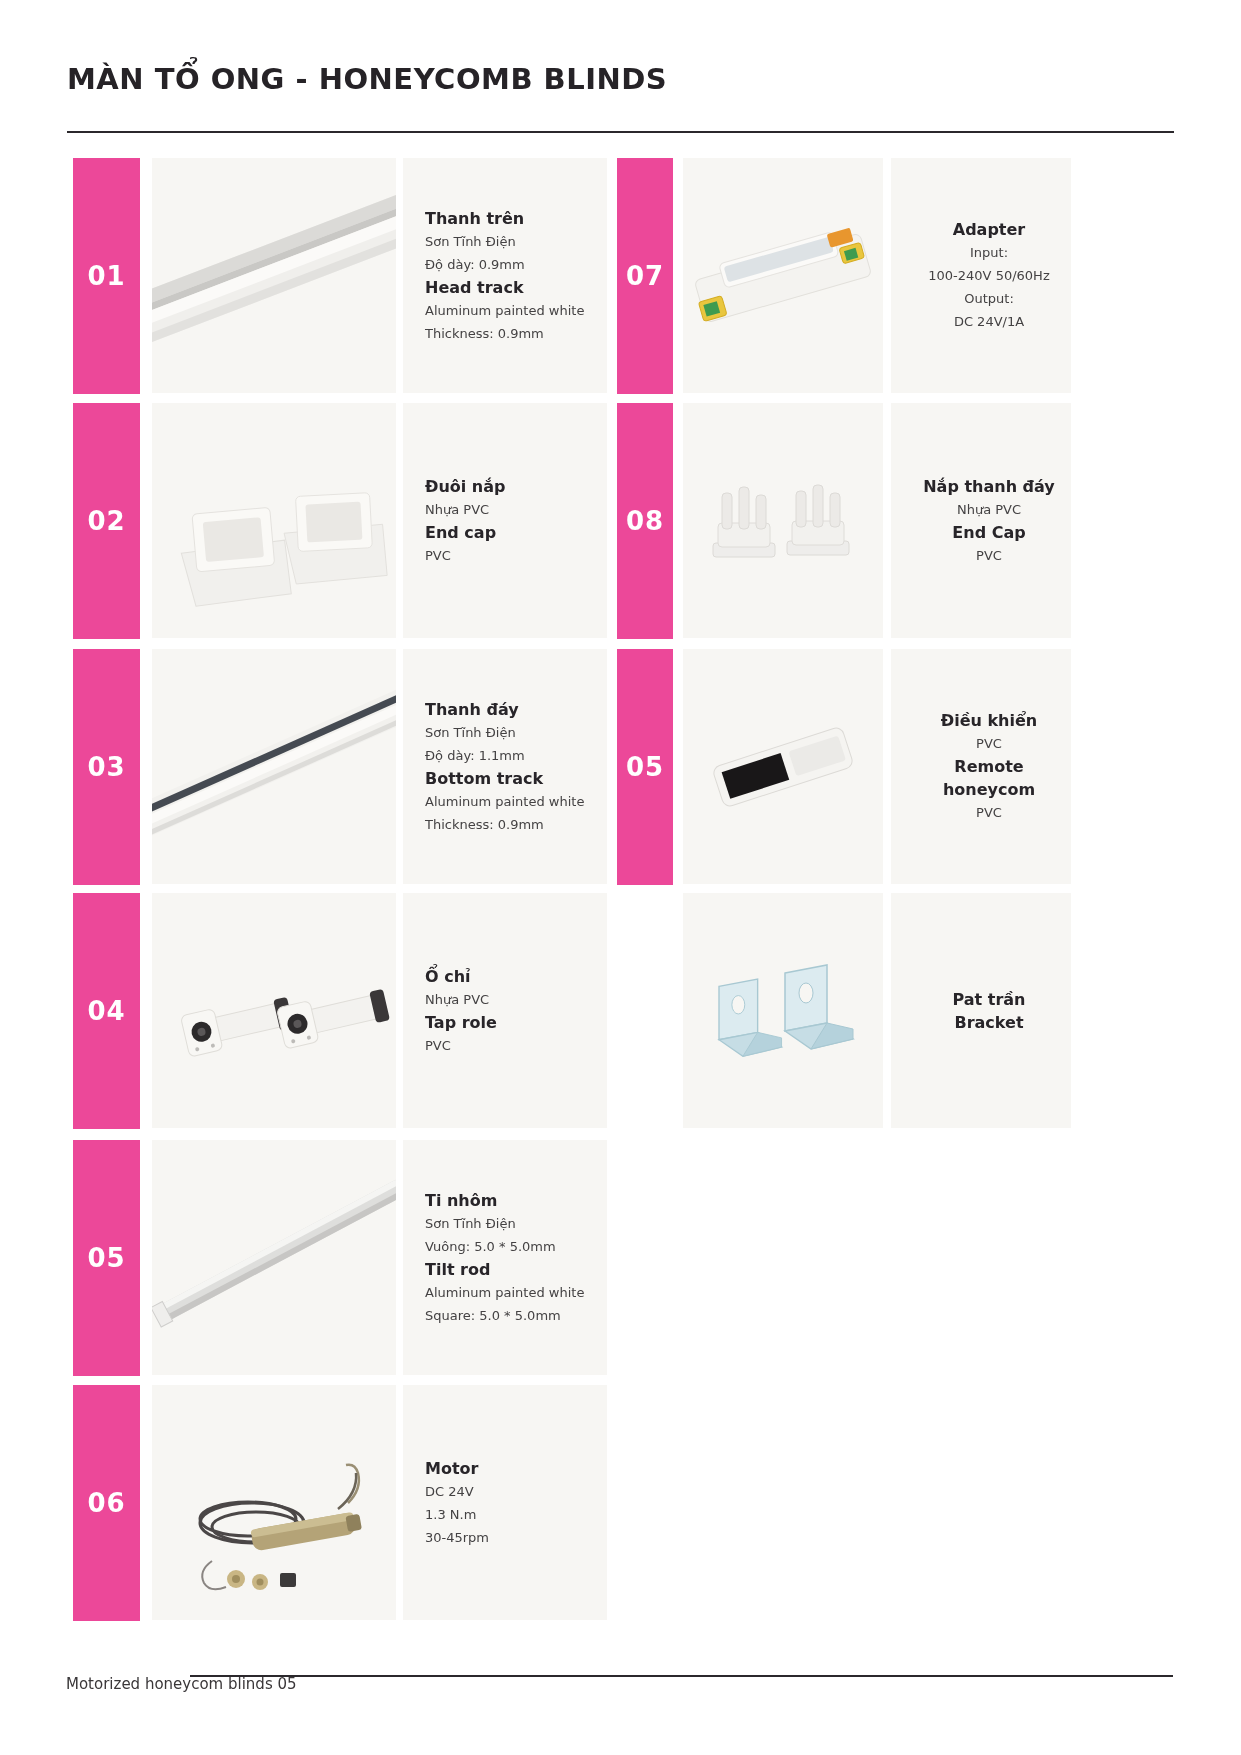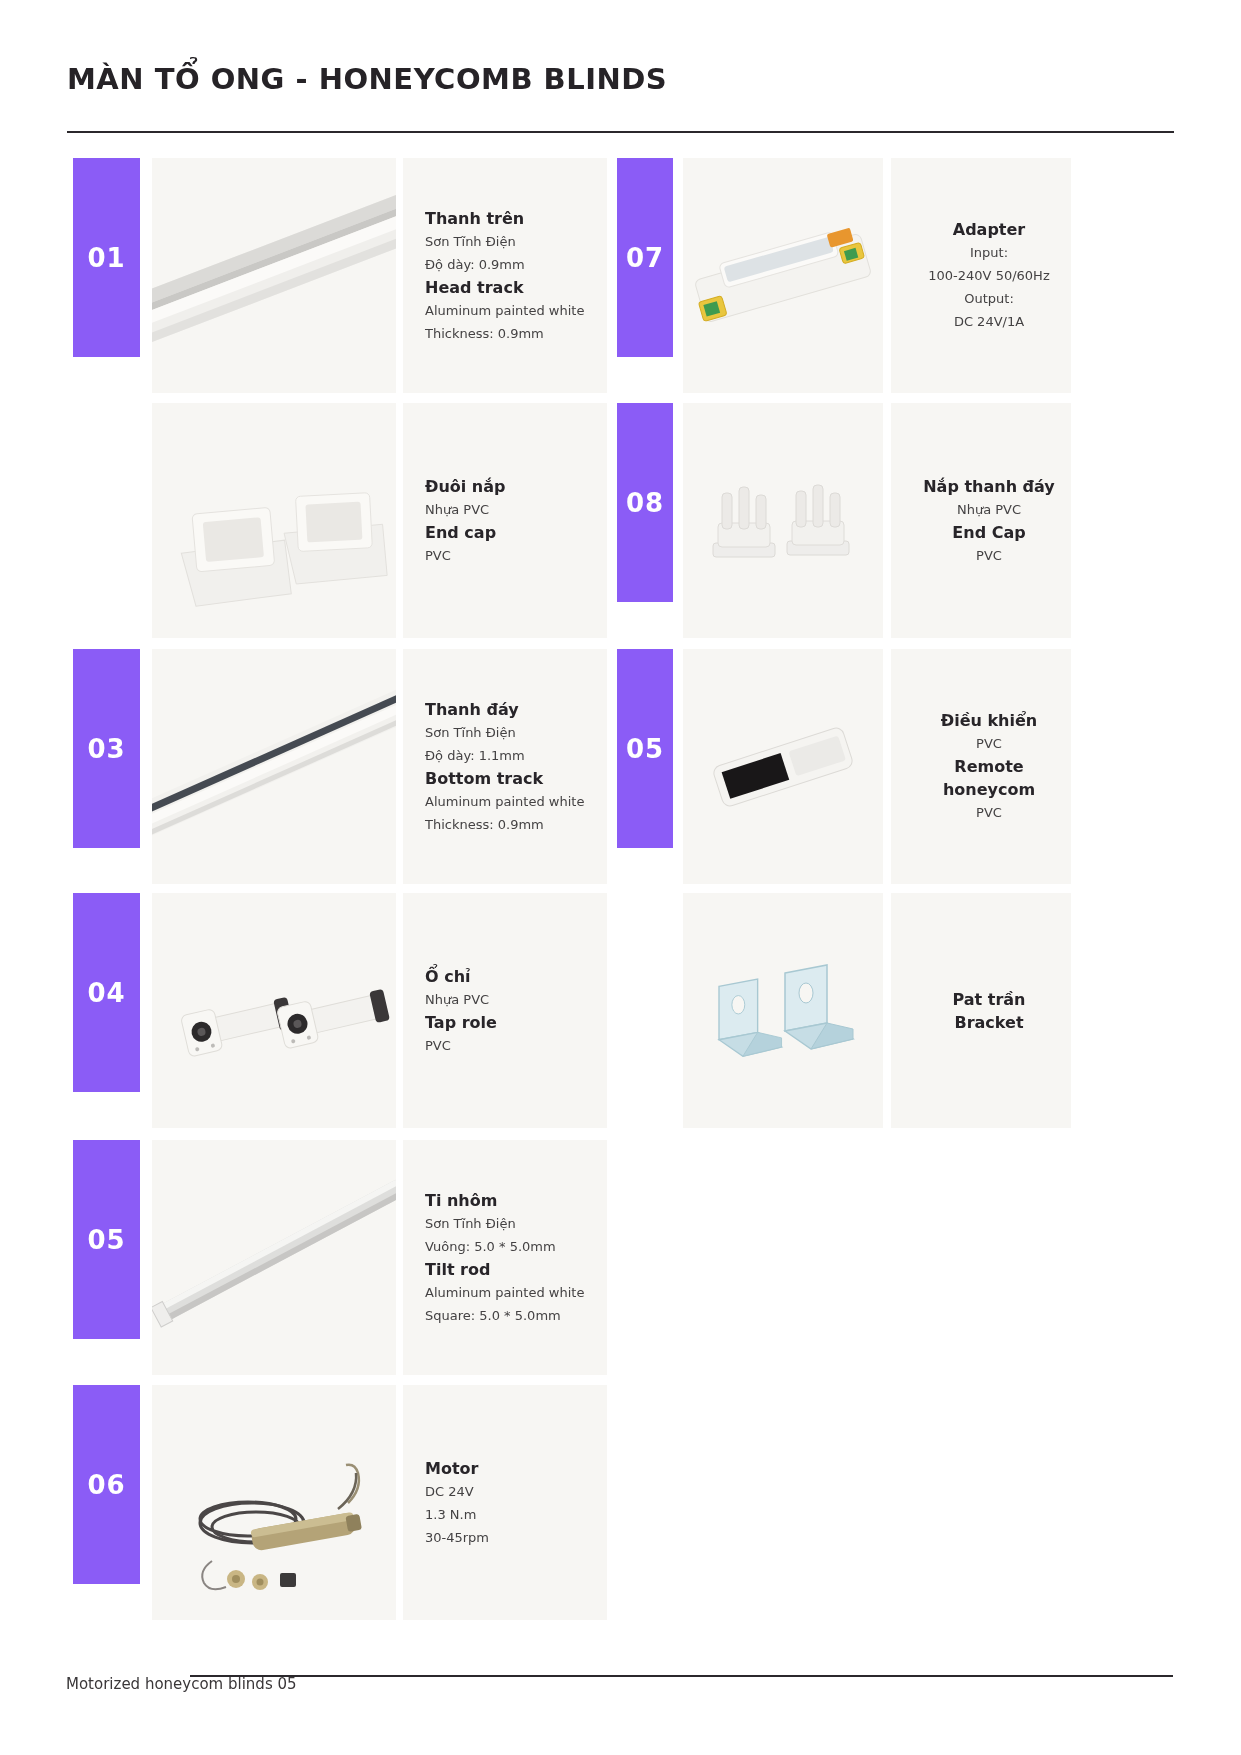--- a/index.html
+++ b/index.html
@@ -2,21 +2,21 @@
 <html><head>
 <meta charset="utf-8">
 <style>
   html,body{margin:0;padding:0;background:#ffffff;}
   .page{position:relative;width:1241px;height:1755px;background:#ffffff;overflow:hidden;
         font-family:"DejaVu Sans","Liberation Sans",sans-serif;color:#282529;}
   .title{position:absolute;left:67px;top:62px;font-size:29px;font-weight:700;
          letter-spacing:0.5px;color:#262327;white-space:nowrap;}
   .rule-top{position:absolute;left:67px;top:131px;width:1107px;height:2px;background:#2b282c;}
   .item{position:absolute;left:0;width:1241px;height:235px;}
-  .num{position:absolute;top:0;height:199px;background:#8b5cf6;color:#ffffff;
+  .num{position:absolute;top:0;height:236px;background:#ec4899;color:#ffffff;
        display:flex;align-items:center;justify-content:center;
        font-size:26px;font-weight:700;letter-spacing:1px;}
   .img{position:absolute;top:0;height:235px;background:#f7f6f3;}
   .img svg{display:block;width:100%;height:100%;}
   .txt{position:absolute;top:0;height:235px;background:#f7f6f3;box-sizing:border-box;
        display:flex;flex-direction:column;justify-content:center;}
   .cl .num{left:73px;width:67px;}
   .cl .img{left:152px;width:244px;}
   .cl .txt{left:403px;width:204px;padding-left:22px;padding-right:6px;}
   .cr .num{left:617px;width:56px;}
@@ -57,20 +57,21 @@
         </div>
         <div class="tblock">
           <div class="t">Head track</div>
           <div class="l">Aluminum painted white</div>
           <div class="l">Thickness: 0.9mm</div>
         </div>
       </div>
   </div>
 
   <div class="item cl" style="top:403px">
+    <div class="num">02</div>
     <div class="img">
       <svg viewBox="0 0 244 235">
         <defs>
           <g id="cap02">
             <path d="M-4,38 L100,34 L102,88 L6,92 Z" fill="#f1f0ed" stroke="#e2e0dc"></path>
             <rect x="10" y="0" width="78" height="58" rx="5" fill="#faf9f6" stroke="#e4e2de"></rect>
             <rect x="20" y="9" width="58" height="40" rx="3" fill="#eae8e4"></rect>
           </g>
         </defs>
         <use href="#cap02" transform="translate(30,112) rotate(-5)"></use>

